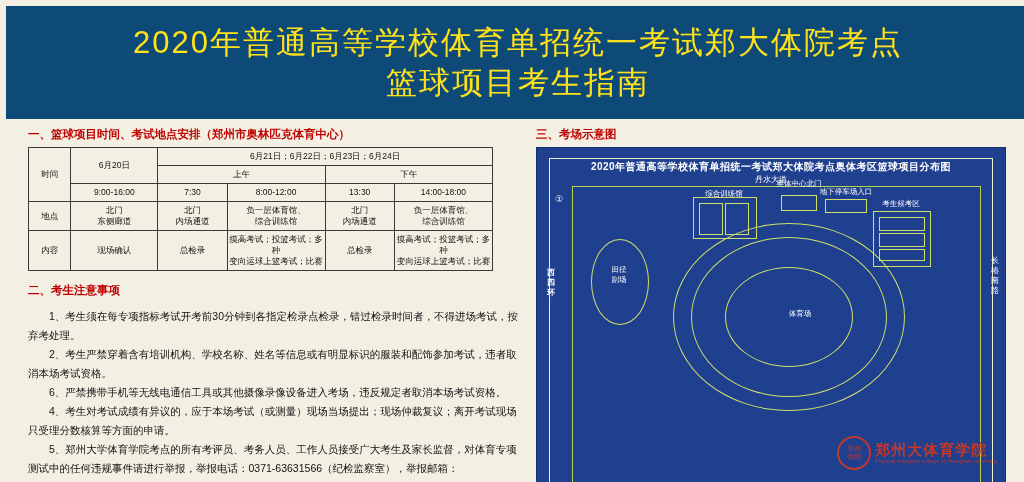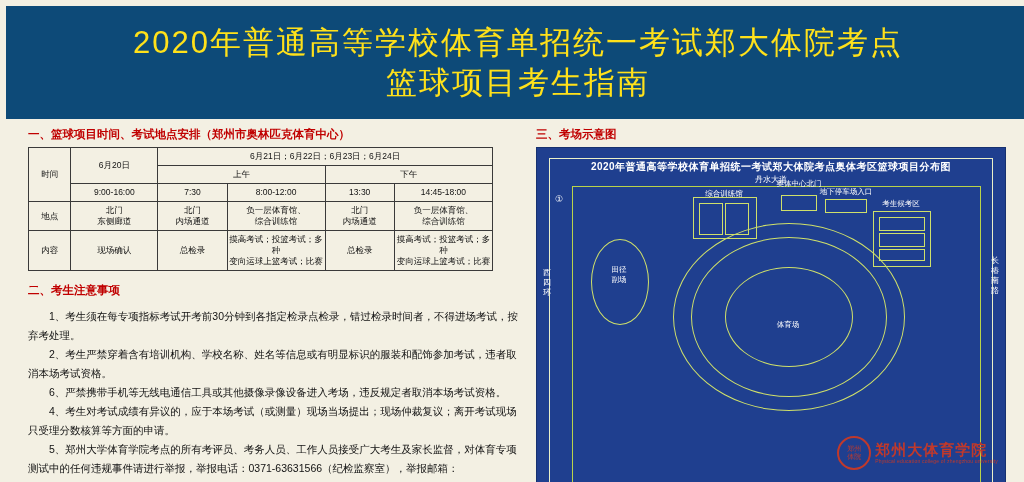--- a/index.html
+++ b/index.html
@@ -92,21 +92,21 @@
   .field{
     position:absolute;left:35px;top:38px;right:24px;bottom:16px;
     border:1px solid #b9d34a;
     background:#1f3f8f;
   }
   
   .road{
     position:absolute;color:#ffffff;font-size:8px;
   }
   .road.top{left:50%;top:26px;transform:translateX(-50%);}
-  .road.left{left:6px;top:120px;width:12px;line-height:10px;text-align:left;}
+  .road.left{left:6px;top:120px;width:12px;line-height:10px;text-align:right;font-weight:bold;}
   .road.right{right:4px;top:108px;width:12px;line-height:10px;text-align:center;}
   .road.bottom{left:50%;bottom:18px;transform:translateX(-50%);}
   .lbl-white{position:absolute;color:#fff;font-size:7.5px;text-align:center;line-height:10px;}
   .oval{
     position:absolute;border:1px solid #cfe06a;border-radius:50%;
   }
   .rect{
     position:absolute;border:1px solid #cfe06a;
   }
   .compass{
@@ -160,21 +160,21 @@
           </tr>
           <tr>
             <td colspan="2">上午</td>
             <td colspan="2">下午</td>
           </tr>
           <tr>
             <td>9:00-16:00</td>
             <td>7:30</td>
             <td>8:00-12:00</td>
             <td>13:30</td>
-            <td>14:45-18:00</td>
+            <td>14:00-18:00</td>
           </tr>
           <tr>
             <td class="lbl">地点</td>
             <td class="ml">北门<br>东侧廊道</td>
             <td class="ml">北门<br>内场通道</td>
             <td class="ml">负一层体育馆、<br>综合训练馆</td>
             <td class="ml">北门<br>内场通道</td>
             <td class="ml">负一层体育馆、<br>综合训练馆</td>
           </tr>
           <tr>
@@ -212,21 +212,21 @@
         <div class="road left">西四环</div>
         <div class="road right">长椿南路</div>
         <div class="road bottom">博体路</div>
 
         <div class="field">
 
           <div class="oval" style="left:100px;top:36px;width:230px;height:186px;"></div>
           <div class="oval" style="left:118px;top:50px;width:194px;height:158px;"></div>
 
           <div class="oval" style="left:152px;top:80px;width:126px;height:98px;"></div>
-          <div class="lbl-white" style="left:152px;top:133px;width:126px;">体育场</div>
+          <div class="lbl-white" style="left:152px;top:122px;width:126px;padding-left:12px;">体育场</div>
 
           <div class="oval" style="left:18px;top:52px;width:56px;height:84px;"></div>
           <div class="lbl-white" style="left:18px;top:78px;width:56px;">田径<br>副场</div>
 
           <div class="rect" style="left:120px;top:10px;width:62px;height:40px;"></div>
           <div class="rect" style="left:126px;top:16px;width:22px;height:30px;"></div>
           <div class="rect" style="left:152px;top:16px;width:22px;height:30px;"></div>
           <div class="lbl-white" style="left:118px;top:2px;width:66px;">综合训练馆</div>
 
           <div class="rect" style="left:208px;top:8px;width:34px;height:14px;"></div>

